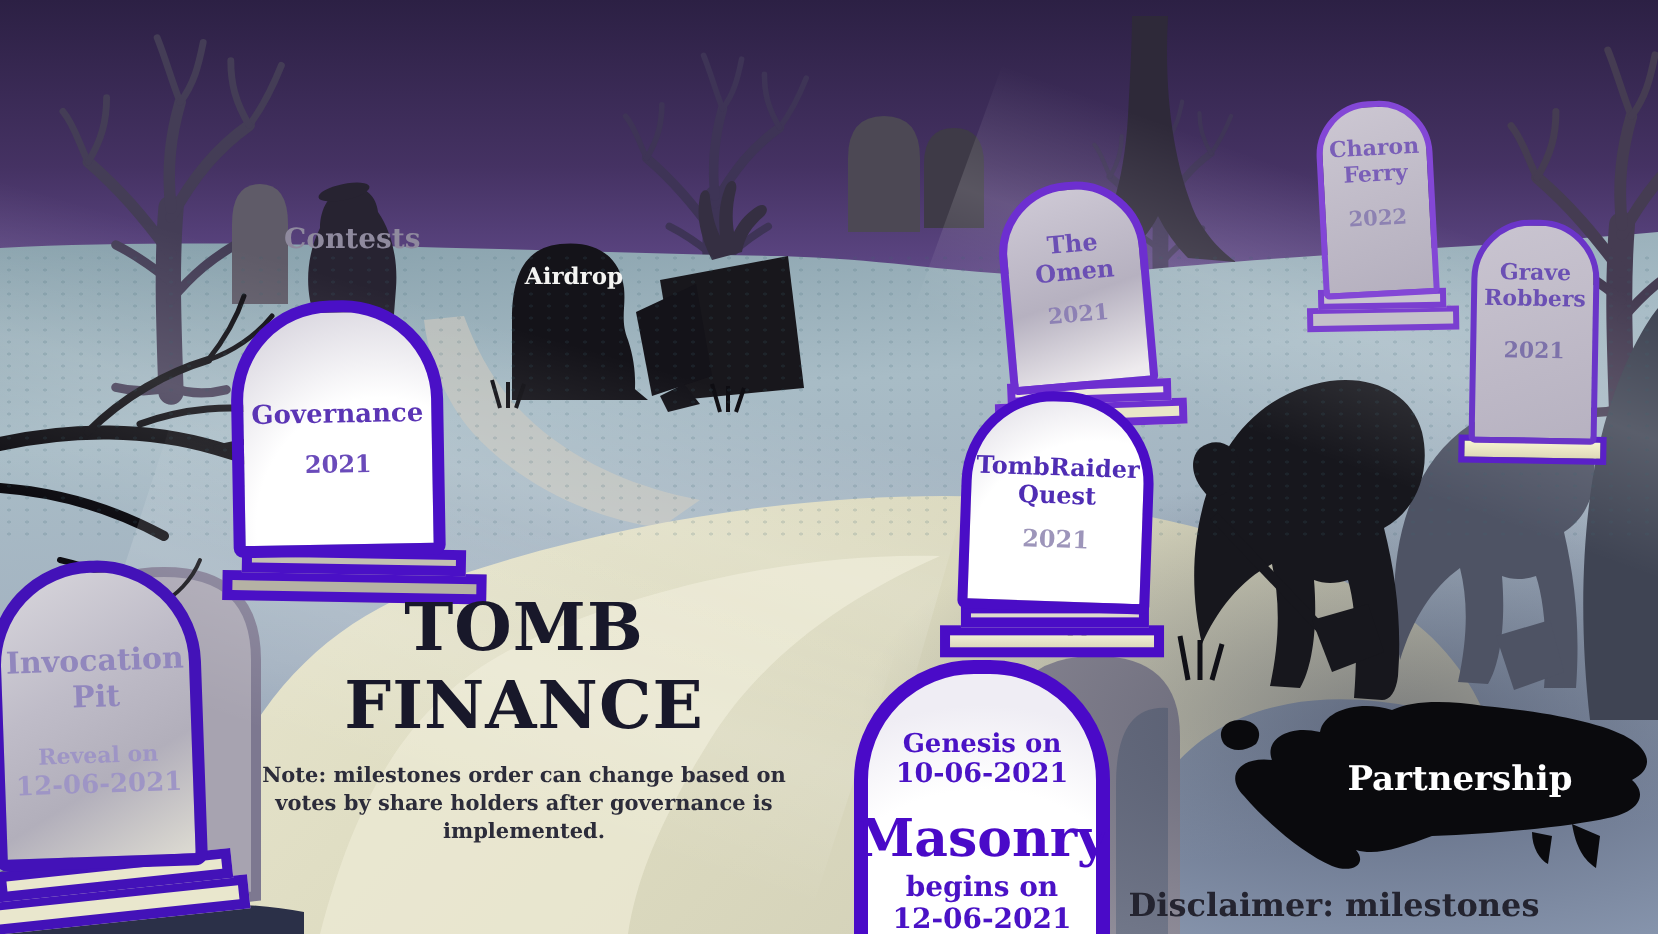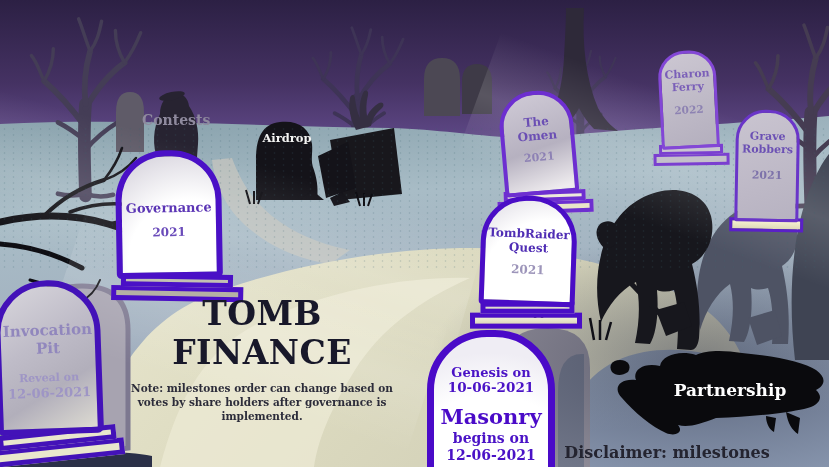--- a/index.html
+++ b/index.html
@@ -60,21 +60,21 @@
     background:#dedbcc;transform:rotate(-2deg);}
   #tombraider .slab2{left:-8px;top:117px;width:112px;height:16px;border:5px solid #4a0dc6;
     background:linear-gradient(#f0eed6,#dcd8bc);transform:rotate(-2deg);}
   
   #masonry{left:427px;top:330px;width:130px;height:137px;}
   #masonry .tbody{width:128px;height:170px;border:7px solid #4a0ac8;
     border-radius:60px 60px 0 0;padding-top:28px;
     background:radial-gradient(120% 90% at 50% 100%,#ffffff 70%,#efedf4 100%);}
   #masonry .l1{font-size:13px;font-weight:bold;color:#4a12c6;}
   #masonry .l2{font-size:13.5px;font-weight:bold;color:#4a12c6;}
-  #masonry .l3{margin-top:9px;font-size:21px;font-weight:bold;color:#4a0ac8;}
+  #masonry .l3{margin-top:9px;font-size:26px;font-weight:bold;color:#4a0ac8;}
   #masonry .l4{font-size:14px;font-weight:bold;color:#4a12c6;}
   #masonry .l5{font-size:14px;font-weight:bold;color:#4a12c6;}
   
   #charon{left:660px;top:50px;width:76px;height:120px;transform:rotate(-3deg);}
   #charon .tbody{width:58px;height:98px;border:3px solid #8347d6;
     border-radius:27px 27px 3px 3px;padding-top:15px;
     background:linear-gradient(160deg,#ccc7d2,#b4afbe);}
   #charon .tname{font-size:11px;color:#7a5fb8;}
   #charon .tyear{margin-top:9px;font-size:10.5px;font-weight:bold;color:#8d82b2;}
   #charon .slab1{left:-3px;top:94px;width:64px;height:10px;border:3px solid #7a3fd0;

